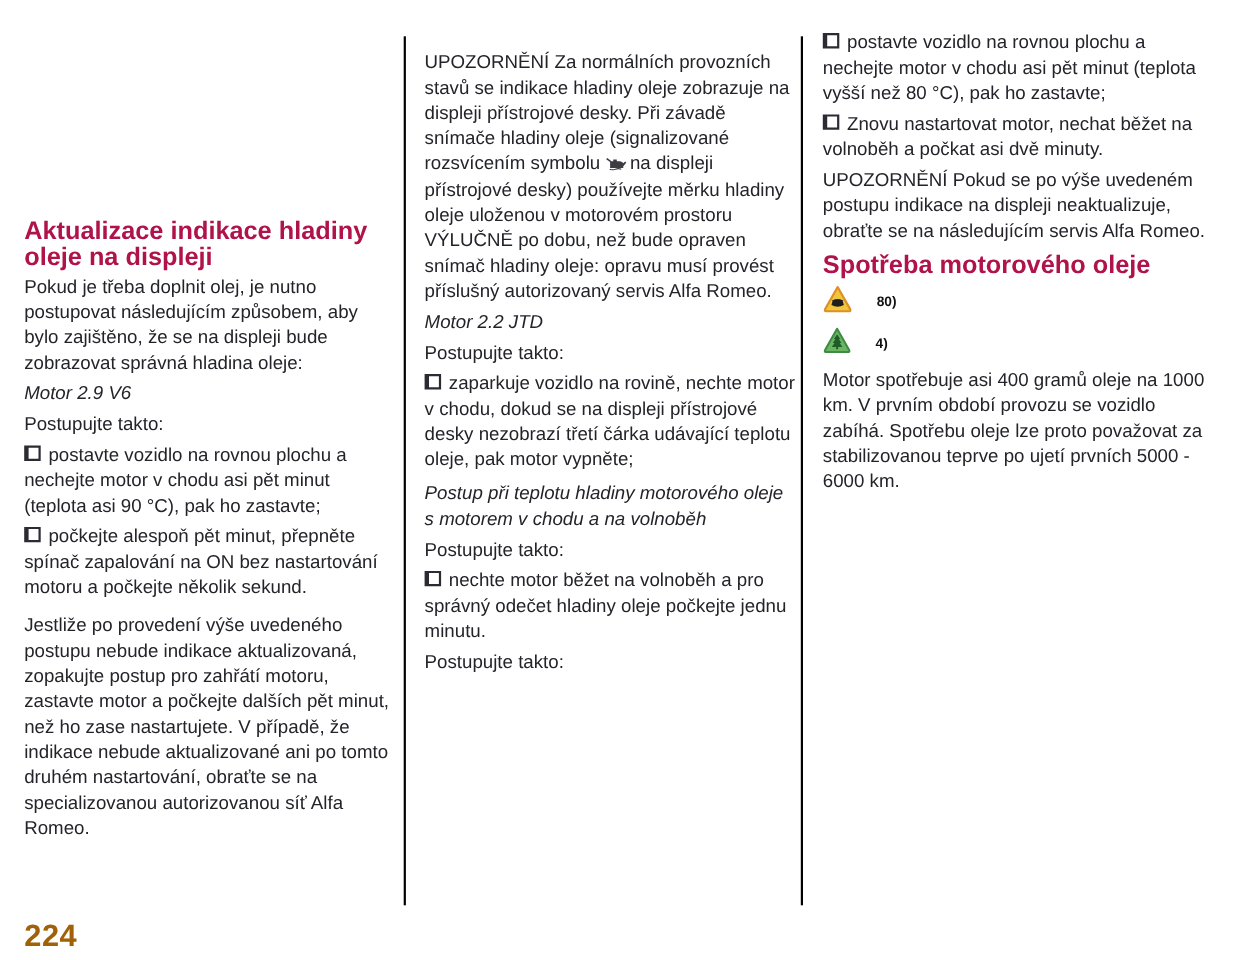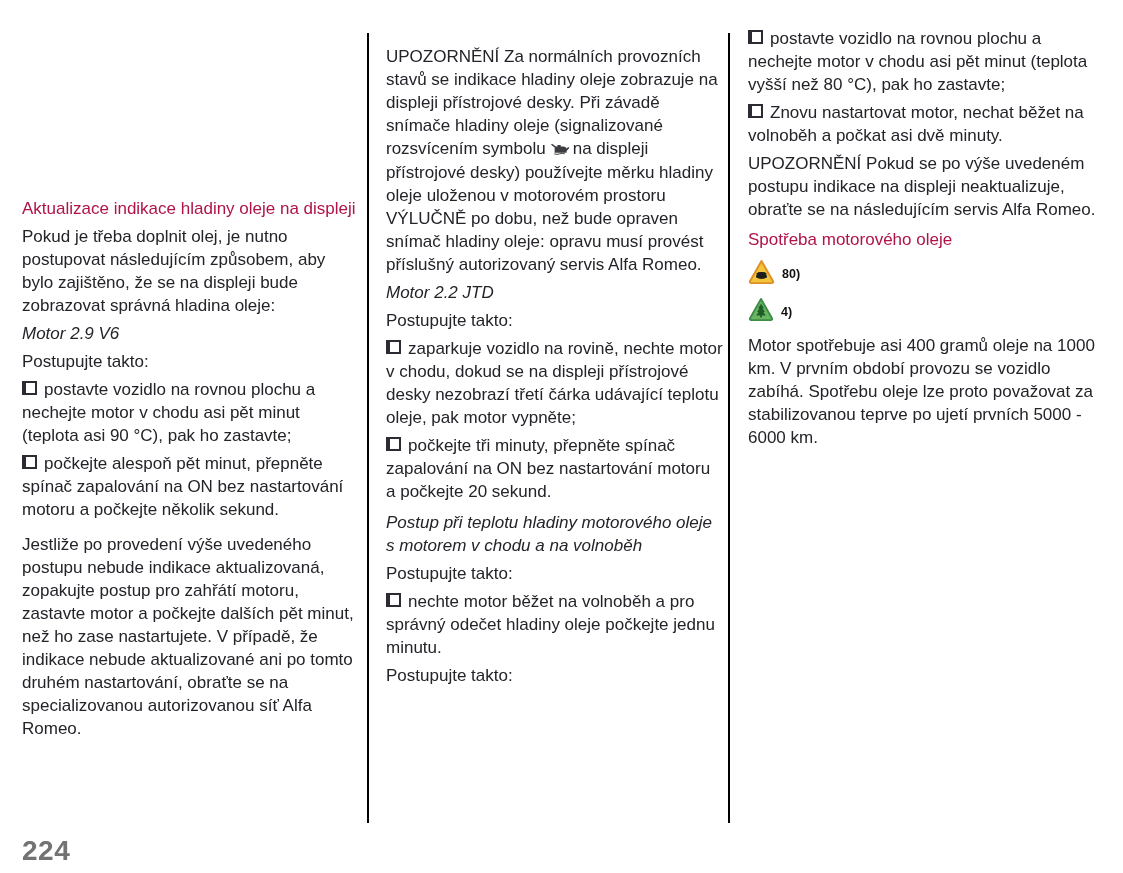--- a/index.html
+++ b/index.html
@@ -9,36 +9,36 @@
     color:#232329;overflow:hidden;
   }
   .col{position:absolute;font-size:17px;line-height:23px;}
   .col-left{left:22px;top:197px;width:338px;}
   .col-mid{left:386px;top:45px;width:337px;}
   .col-right{left:748px;top:27px;width:360px;}
   .vdiv{position:absolute;top:33px;height:790px;width:2px;background:#000;}
   .vdiv1{left:367px;}
   .vdiv2{left:728px;}
   h2{
-    font-size:17px;line-height:24px;font-weight:normal;color:#b01349;
+    font-size:23px;line-height:24px;font-weight:bold;color:#b01349;
     margin:0 0 4px 0;
   }
   .p,.it,.bullet{margin:0 0 5px 0;}
   .it{font-style:italic;}
   .sq{
     display:inline-block;width:9px;height:10px;
     border:2px solid #2b2b33;border-left-width:4px;
     margin-right:7px;vertical-align:0px;
   }
-  .icon-row{display:flex;align-items:center;gap:7px;margin:7px 0 7px 0;}
+  .icon-row{display:flex;align-items:center;gap:22px;margin:7px 0 7px 0;}
   .fn-label{font-size:12.5px;font-weight:bold;color:#111;}
   .oil-sym{display:inline-block;vertical-align:-1px;margin:0 3px;}
   .page-num{
     position:absolute;left:22px;top:835px;
-    font-size:28px;font-weight:bold;color:#737373;letter-spacing:0.5px;
+    font-size:28px;font-weight:bold;color:#a16207;letter-spacing:0.5px;
   }
 </style>
 </head>
 <body>
 
 <div class="vdiv vdiv1"></div>
 <div class="vdiv vdiv2"></div>
 
 <div class="col col-left">
   <h2>Aktualizace indikace hladiny oleje na displeji</h2>
@@ -51,21 +51,20 @@
 </div>
 
 <div class="col col-mid">
   <div class="p"><span>UPOZORNĚNÍ Za normálních provozních stavů se indikace hladiny oleje zobrazuje na displeji přístrojové desky. Při závadě snímače hladiny oleje (signalizované rozsvícením symbolu</span><span class="oil-sym"><svg width="21" height="12" viewBox="0 0 26 14">
           <path d="M7 5 L2.5 1.8 L3.8 0.4 L8.5 4 L10.5 4 L10.5 2 L14.5 2 L14.5 4 L17.5 4 C19.8 4 21.2 5.2 21.6 6.4 L24 4.4 L25.2 5.8 L21.8 9.6 L21.8 11.5 L7 11.5 Z" fill="#3c3c42"></path>
           <path d="M6.5 13 q3.25 1.4 6.5 0 t6.5 0" stroke="#3c3c42" stroke-width="1.2" fill="none"></path>
         </svg></span><span>na displeji přístrojové desky) používejte měrku hladiny oleje uloženou v motorovém prostoru VÝLUČNĚ po dobu, než bude opraven snímač hladiny oleje: opravu musí provést příslušný autorizovaný servis Alfa Romeo.</span></div>
   <div class="it">Motor 2.2 JTD</div>
   <div class="p">Postupujte takto:</div>
   <div class="bullet"><span class="sq"></span><span>zaparkuje vozidlo na rovině, nechte motor v chodu, dokud se na displeji přístrojové desky nezobrazí třetí čárka udávající teplotu oleje, pak motor vypněte;</span></div>
-  <div class="bullet"><span class="sq"></span><span>počkejte tři minuty, přepněte spínač zapalování na ON bez nastartování motoru a počkejte 20 sekund.</span></div>
   <div class="it" style="margin-top:8px;">Postup při teplotu hladiny motorového oleje s motorem v chodu a na volnoběh</div>
   <div class="p">Postupujte takto:</div>
   <div class="bullet"><span class="sq"></span><span>nechte motor běžet na volnoběh a pro správný odečet hladiny oleje počkejte jednu minutu.</span></div>
   <div class="p">Postupujte takto:</div>
 </div>
 
 <div class="col col-right">
   <div class="bullet"><span class="sq"></span><span>postavte vozidlo na rovnou plochu a nechejte motor v chodu asi pět minut (teplota vyšší než 80 °C), pak ho zastavte;</span></div>
   <div class="bullet"><span class="sq"></span><span>Znovu nastartovat motor, nechat běžet na volnoběh a počkat asi dvě minuty.</span></div>
   <div class="p">UPOZORNĚNÍ Pokud se po výše uvedeném postupu indikace na displeji neaktualizuje, obraťte se na následujícím servis Alfa Romeo.</div>

